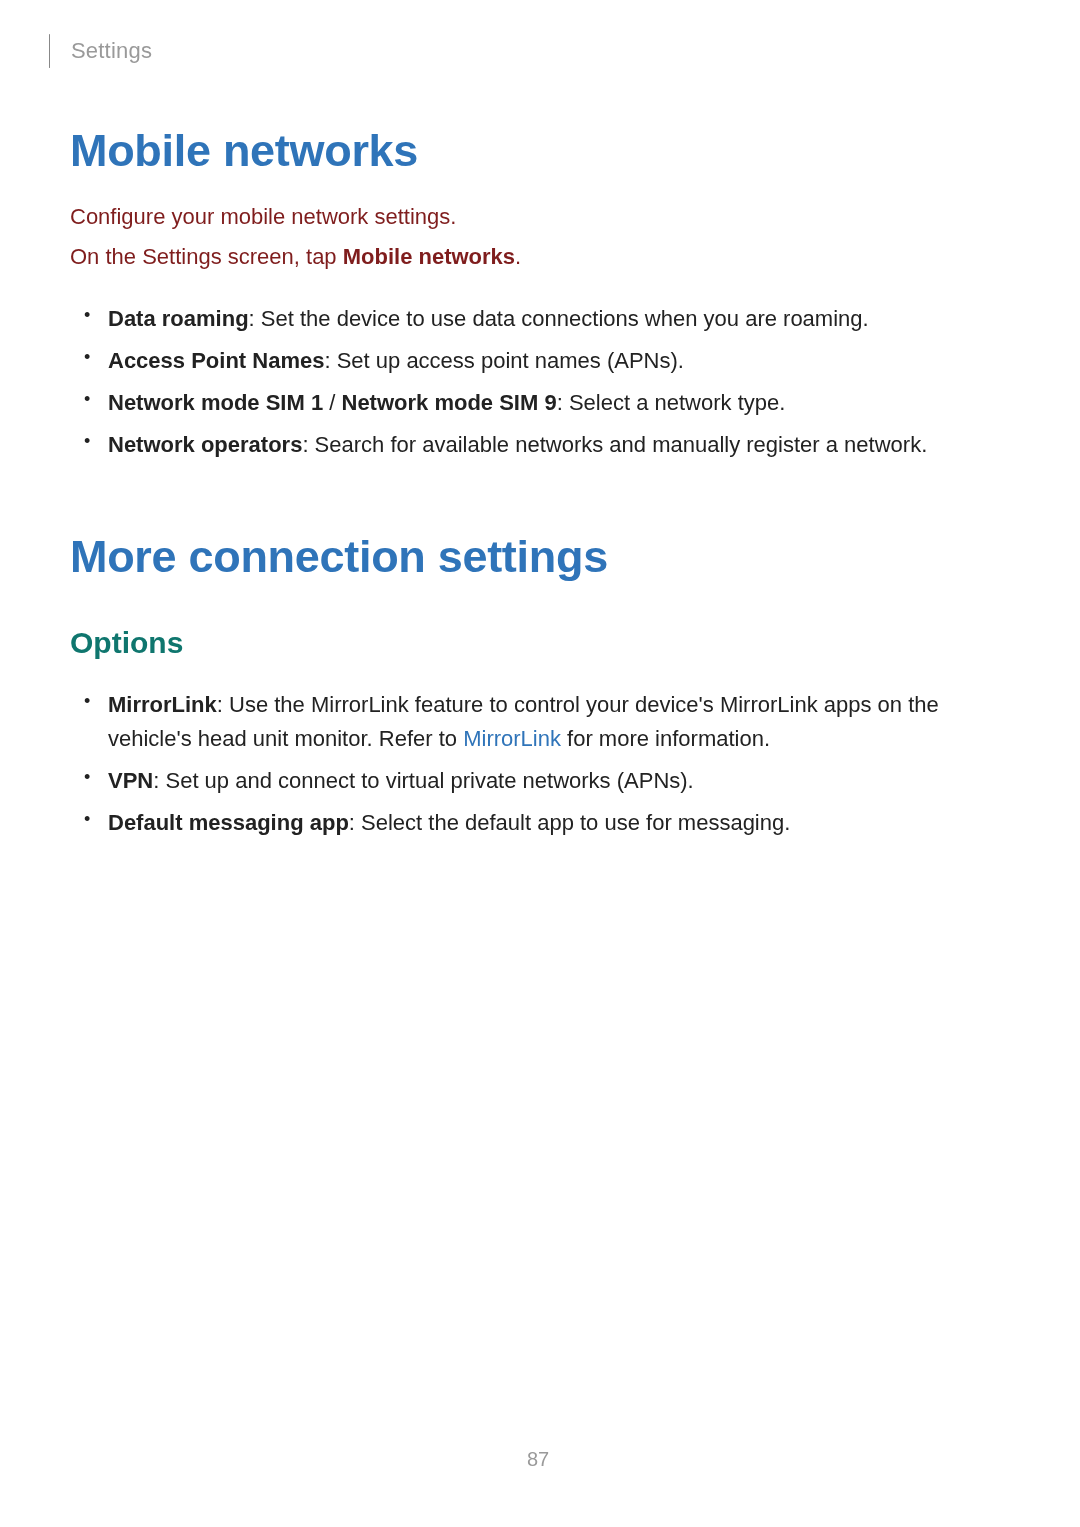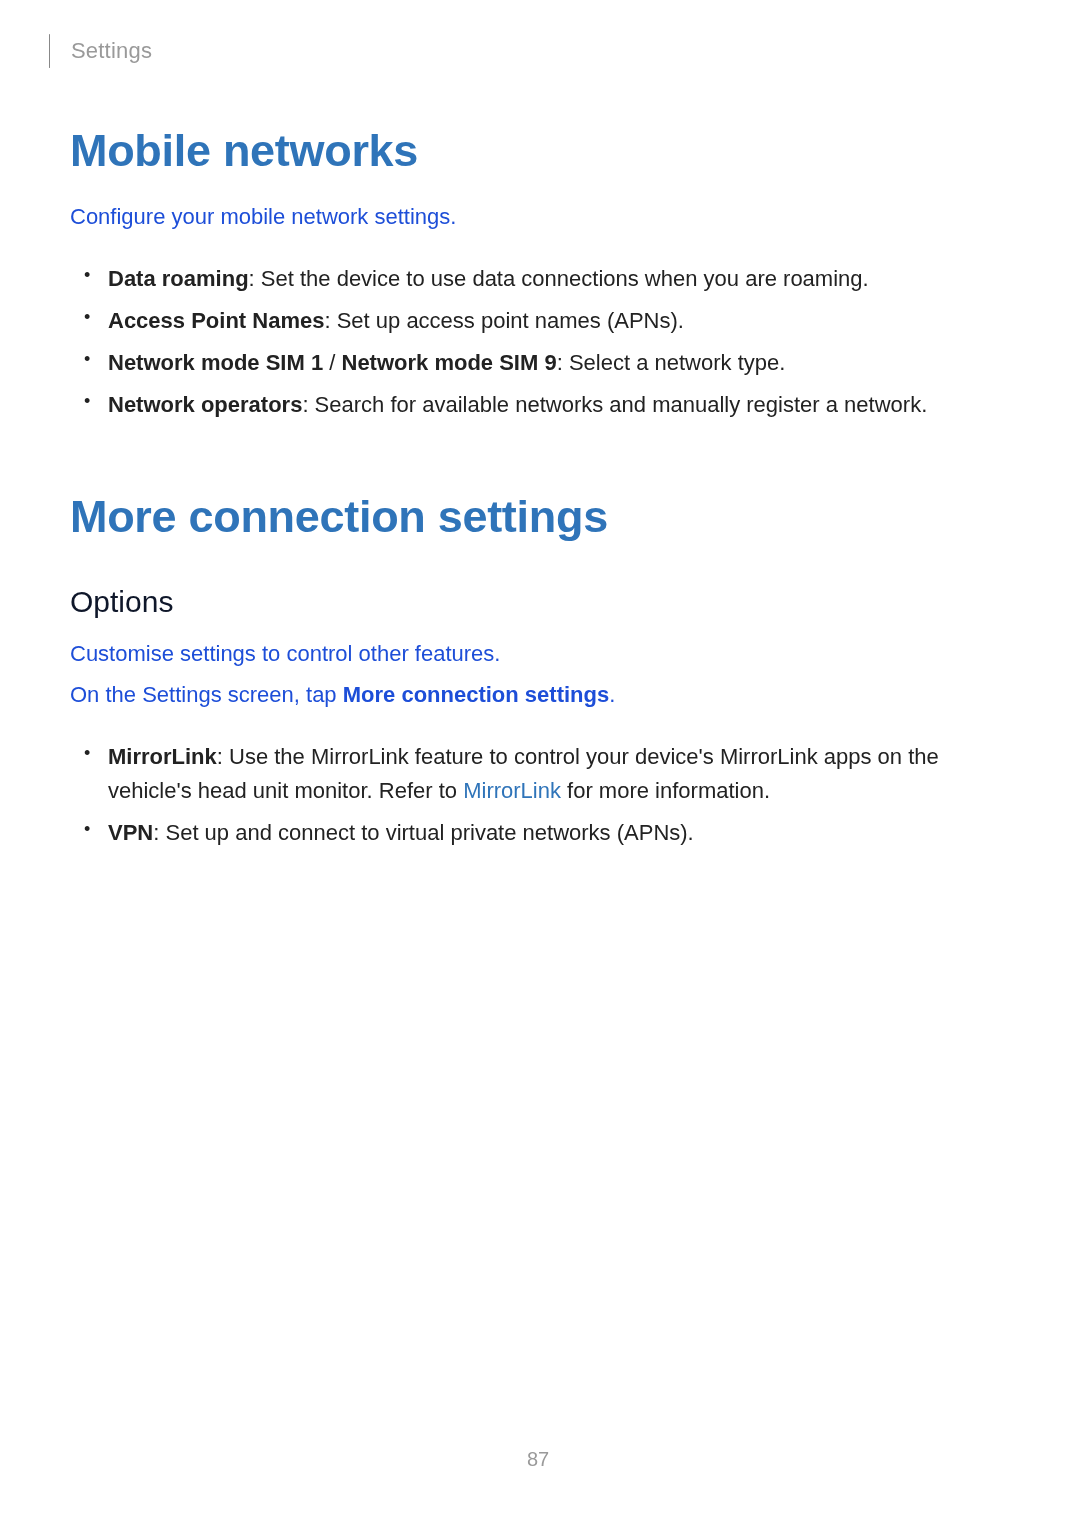--- a/index.html
+++ b/index.html
@@ -41,30 +41,30 @@
     }
     h1.section-title {
       color: #2f74b9;
       font-size: 45px;
       font-weight: 700;
       letter-spacing: -0.3px;
       margin-bottom: 24px;
       line-height: 1.1;
     }
     h2.sub-title {
-      color: #0f172a;
+      color: #0f766e;
       font-size: 30px;
-      font-weight: 400;
+      font-weight: 700;
       margin-bottom: 18px;
       margin-top: 44px;
     }
     p.body-text {
       font-size: 22px;
       line-height: 1.55;
-      color: #1d4ed8;
+      color: #7f1d1d;
       margin-bottom: 6px;
       font-weight: 400;
     }
     .intro-block {
       margin-bottom: 10px;
     }
     .bold {
       font-weight: 700;
     }
     ul.bullets {
@@ -110,20 +110,23 @@
 
   <div class="running-head">
     <div class="running-head-bar"></div>
     <span class="running-head-text">Settings</span>
   </div>
 
   <h1 class="section-title">Mobile networks</h1>
 
   <div class="intro-block">
     <p class="body-text">Configure your mobile network settings.</p>
+    <p class="body-text">
+      <span>On the Settings screen, tap </span><span class="bold">Mobile networks</span><span>.</span>
+    </p>
   </div>
 
   <ul class="bullets">
     <li>
       <span class="bold">Data roaming</span><span>: Set the device to use data connections when you are roaming.</span>
     </li>
     <li>
       <span class="bold">Access Point Names</span><span>: Set up access point names (APNs).</span>
     </li>
     <li>
@@ -133,31 +136,28 @@
       <span class="bold">Network operators</span><span>: Search for available networks and manually register a network.</span>
     </li>
   </ul>
 
   <div class="section-gap"></div>
 
   <h1 class="section-title">More connection settings</h1>
 
   <h2 class="sub-title">Options</h2>
 
-  <div class="intro-block">
-    <p class="body-text">Customise settings to control other features.</p>
-    <p class="body-text">
-      <span>On the Settings screen, tap </span><span class="bold">More connection settings</span><span>.</span>
-    </p>
-  </div>
 
   <ul class="bullets">
     <li>
       <span class="bold">MirrorLink</span><span>: Use the MirrorLink feature to control your device's MirrorLink apps on the vehicle's head unit monitor. Refer to </span><span class="link">MirrorLink</span><span> for more information.</span>
     </li>
     <li>
       <span class="bold">VPN</span><span>: Set up and connect to virtual private networks (APNs).</span>
     </li>
+    <li>
+      <span class="bold">Default messaging app</span><span>: Select the default app to use for messaging.</span>
+    </li>
   </ul>
 
   <div class="page-number">87</div>
 
 </div>
 
 </body></html>

